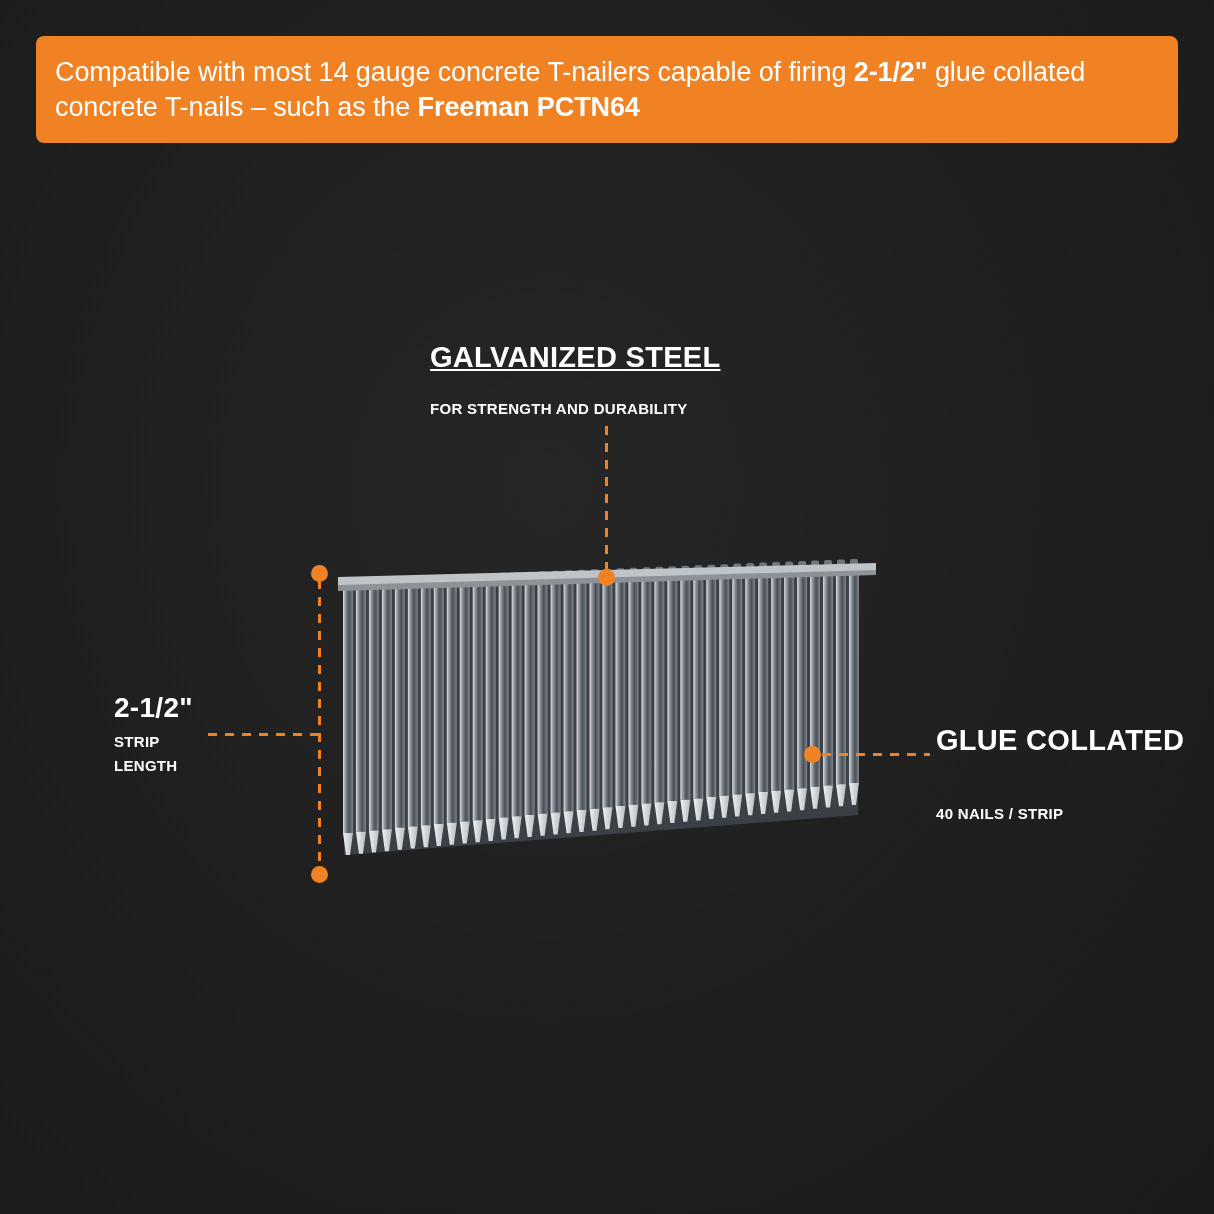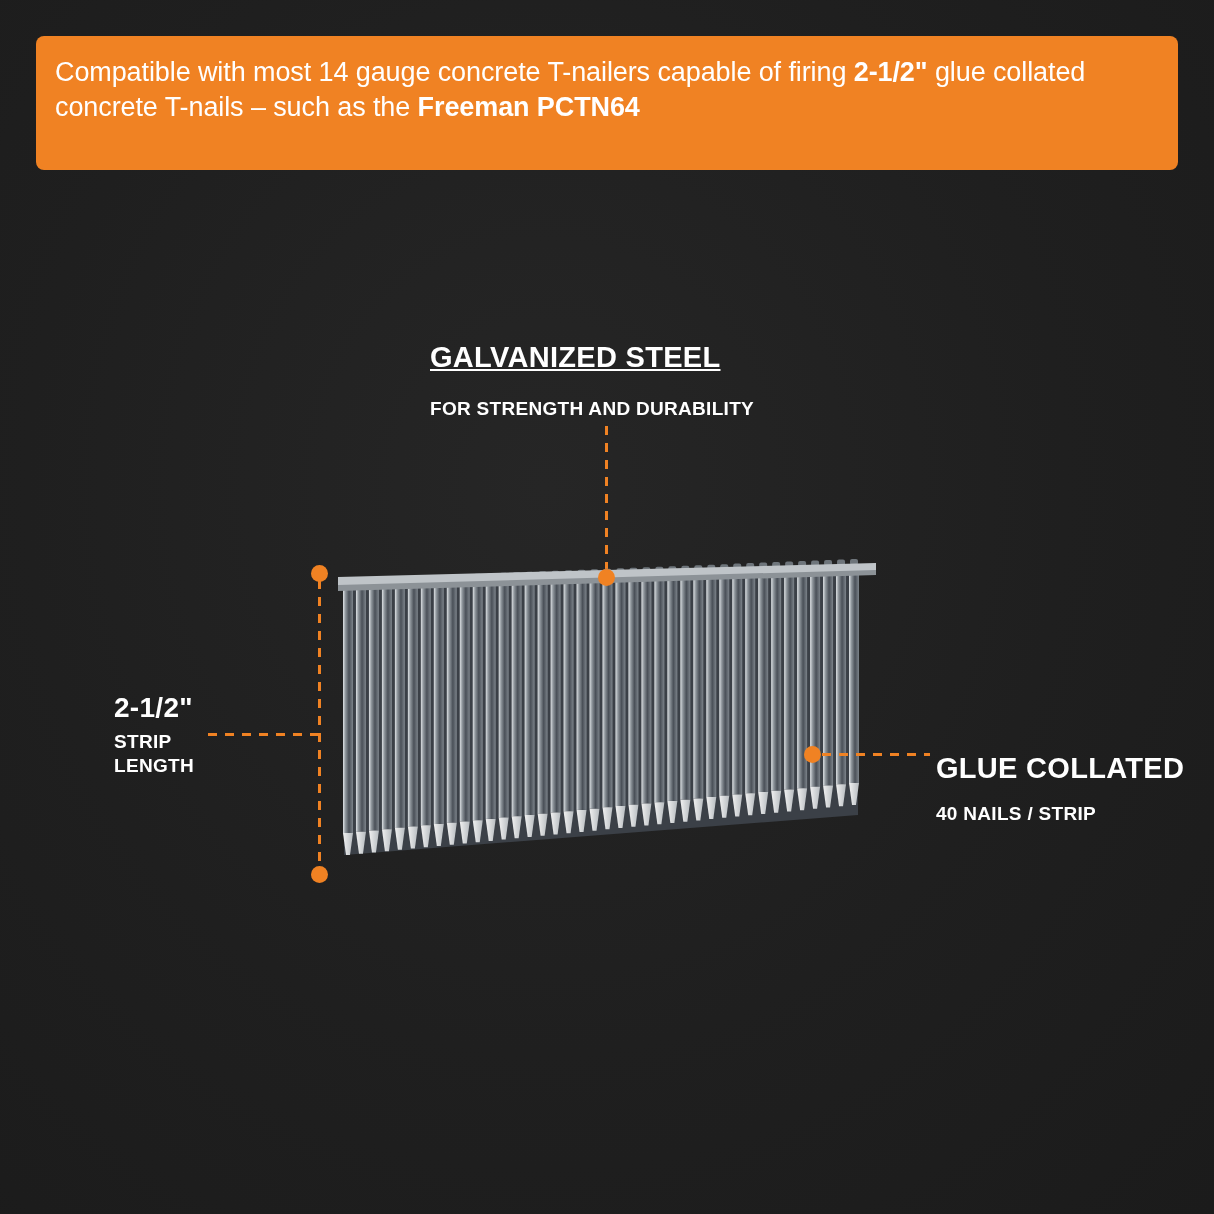--- a/index.html
+++ b/index.html
@@ -6,41 +6,41 @@
   html, body { width: 1214px; height: 1214px; overflow: hidden; }
   body {
     background: radial-gradient(ellipse at 45% 40%, #262626 0%, #1f1f1f 55%, #1b1b1b 100%);
     font-family: "Liberation Sans", sans-serif;
     color: #ffffff;
     position: relative;
   }
   .banner {
     position: absolute;
     left: 36px; top: 36px;
-    width: 1142px; height: 134px;
+    width: 1142px; height: 107px;
     background: #f08223;
     border-radius: 8px;
     padding: 19px 18px 0 19px;
     font-size: 27px;
     line-height: 35px;
     color: #ffffff;
     letter-spacing: -0.1px;
   }
   .banner b { font-weight: bold; }
   .callout-title {
     position: absolute;
     font-weight: bold;
     font-size: 29px;
     letter-spacing: 0.3px;
     white-space: nowrap;
   }
   .callout-sub {
     position: absolute;
     font-weight: bold;
-    font-size: 19px;
+    font-size: 15px;
     letter-spacing: 0.3px;
     white-space: nowrap;
     line-height: 24px;
   }
   .dot {
     position: absolute;
     width: 17px; height: 17px;
     border-radius: 50%;
     background: #f08223;
   }
@@ -216,14 +216,14 @@
     </g>
 
   <polygon points="8,22 546,8 546,18 8,34" fill="#bfc4c8"></polygon>
   <polygon points="8,30 546,15 546,20 8,36" fill="#8c9297"></polygon>
 </svg>
 
 <div class="dot" style="left:598px; top:569px;"></div>
 
 <div class="dot" style="left:804px; top:746px;"></div>
 <div class="hdash" style="left:822px; top:753px; width:108px;"></div>
-<div class="callout-title" style="left:936px; top:724px;margin-top:28px;">GLUE COLLATED</div>
+<div class="callout-title" style="left:936px; top:724px;">GLUE COLLATED</div>
 <div class="callout-sub" style="left:936px; top:762px;margin-top:40px;">40 NAILS / STRIP</div>
 
 </body></html>

